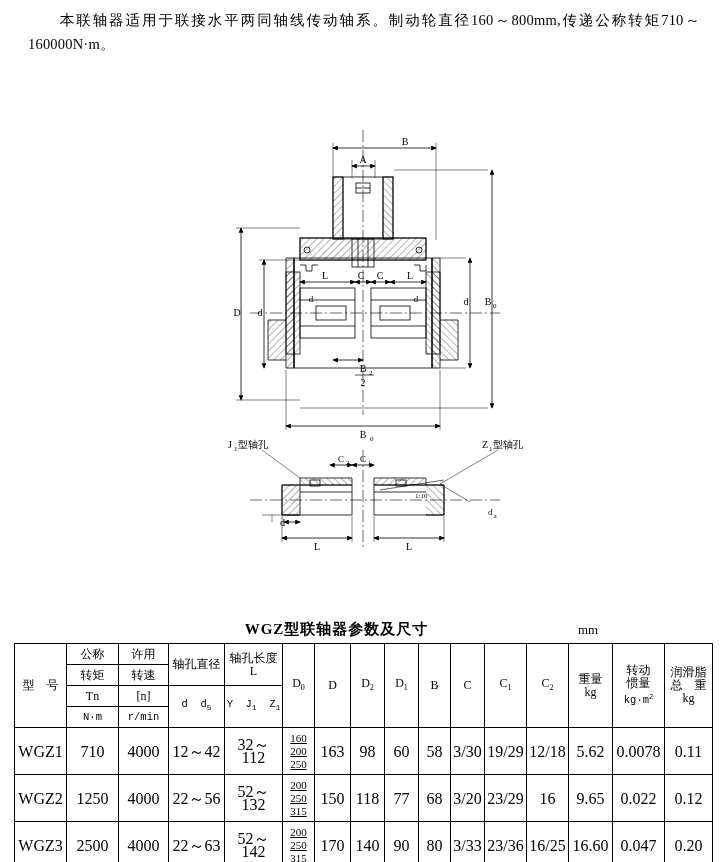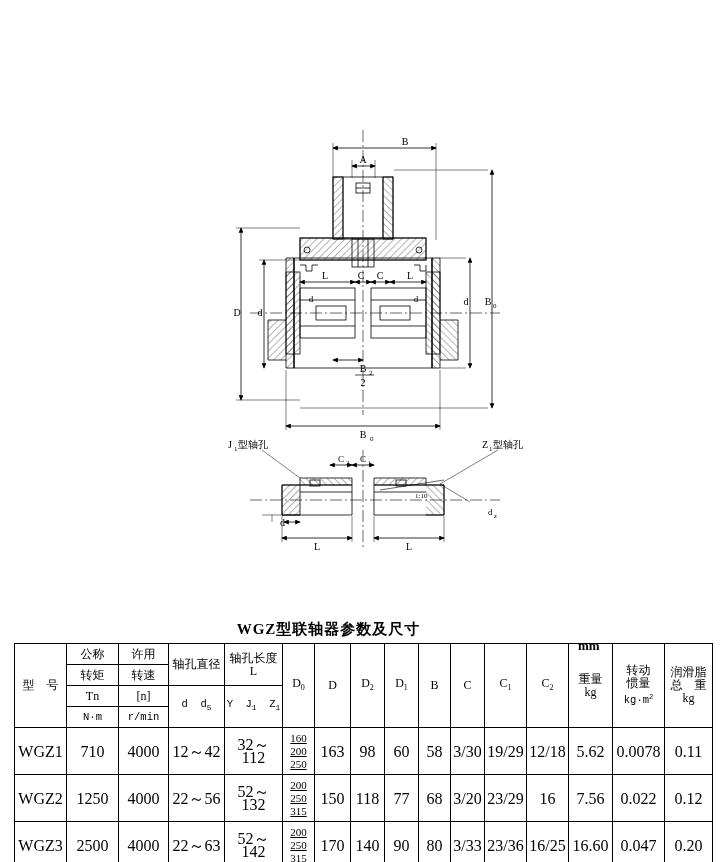--- a/index.html
+++ b/index.html
@@ -46,29 +46,29 @@
   
   .caption {
     position: absolute;
     left: 0;
     top: 620px;
     width: 657px;
     text-align: center;
     font-size: 15px;
     font-weight: bold;
     letter-spacing: 1px;
+    padding-left: 8px;
   }
   .caption-unit {
     position: absolute;
     left: 578px;
     top: 622px;
     font-size: 13px;
-    font-weight: bold;
+    font-weight: normal;
     font-family: "Liberation Serif", serif;
-    margin-top: 16px;
   }
 
   
   table.params {
     position: absolute;
     left: 14px;
     top: 643px;
     width: 698px;
     border-collapse: collapse;
     font-size: 11.5px;
@@ -87,20 +87,21 @@
   .sub { font-size: 10.5px; font-family: Liberation Mono, monospace; }
   .rowcell { height: 44px; font-size: 16px; }
   .multi { line-height: 12px; font-size: 11px; text-decoration: underline; }
   sub { font-size: 8px; }
 </style>
 </head>
 <body>
 
 <div class="page">
 
+  <div class="intro"><span class="indent"></span><span>本联轴器适用于联接水平两同轴线传动轴系。制动轮直径160～800mm,传递公称转矩710～160000N·m。</span></div>
 
   <div class="drawing">
     <svg width="726" height="560" viewBox="0 0 726 560" xmlns="http://www.w3.org/2000/svg">
       <defs>
         <pattern id="hatch" width="5" height="5" patternTransform="rotate(45)" patternUnits="userSpaceOnUse">
           <line x1="0" y1="0" x2="0" y2="5" stroke="#000" stroke-width="0.6"></line>
         </pattern>
         <pattern id="hatch2" width="5" height="5" patternTransform="rotate(-45)" patternUnits="userSpaceOnUse">
           <line x1="0" y1="0" x2="0" y2="5" stroke="#000" stroke-width="0.6"></line>
         </pattern>
@@ -371,21 +372,21 @@
         <td class="rowcell">22～56</td>
         <td class="rowcell">52～132</td>
         <td class="multi">200<br>250<br>315</td>
         <td class="rowcell">150</td>
         <td class="rowcell">118</td>
         <td class="rowcell">77</td>
         <td class="rowcell">68</td>
         <td class="rowcell">3/20</td>
         <td class="rowcell">23/29</td>
         <td class="rowcell">16</td>
-        <td class="rowcell">7.56</td>
+        <td class="rowcell">9.65</td>
         <td class="rowcell">0.022</td>
         <td class="rowcell">0.12</td>
       </tr>
       <tr>
         <td class="rowcell">WGZ3</td>
         <td class="rowcell">2500</td>
         <td class="rowcell">4000</td>
         <td class="rowcell">22～63</td>
         <td class="rowcell">52～142</td>
         <td class="multi">200<br>250<br>315</td>

